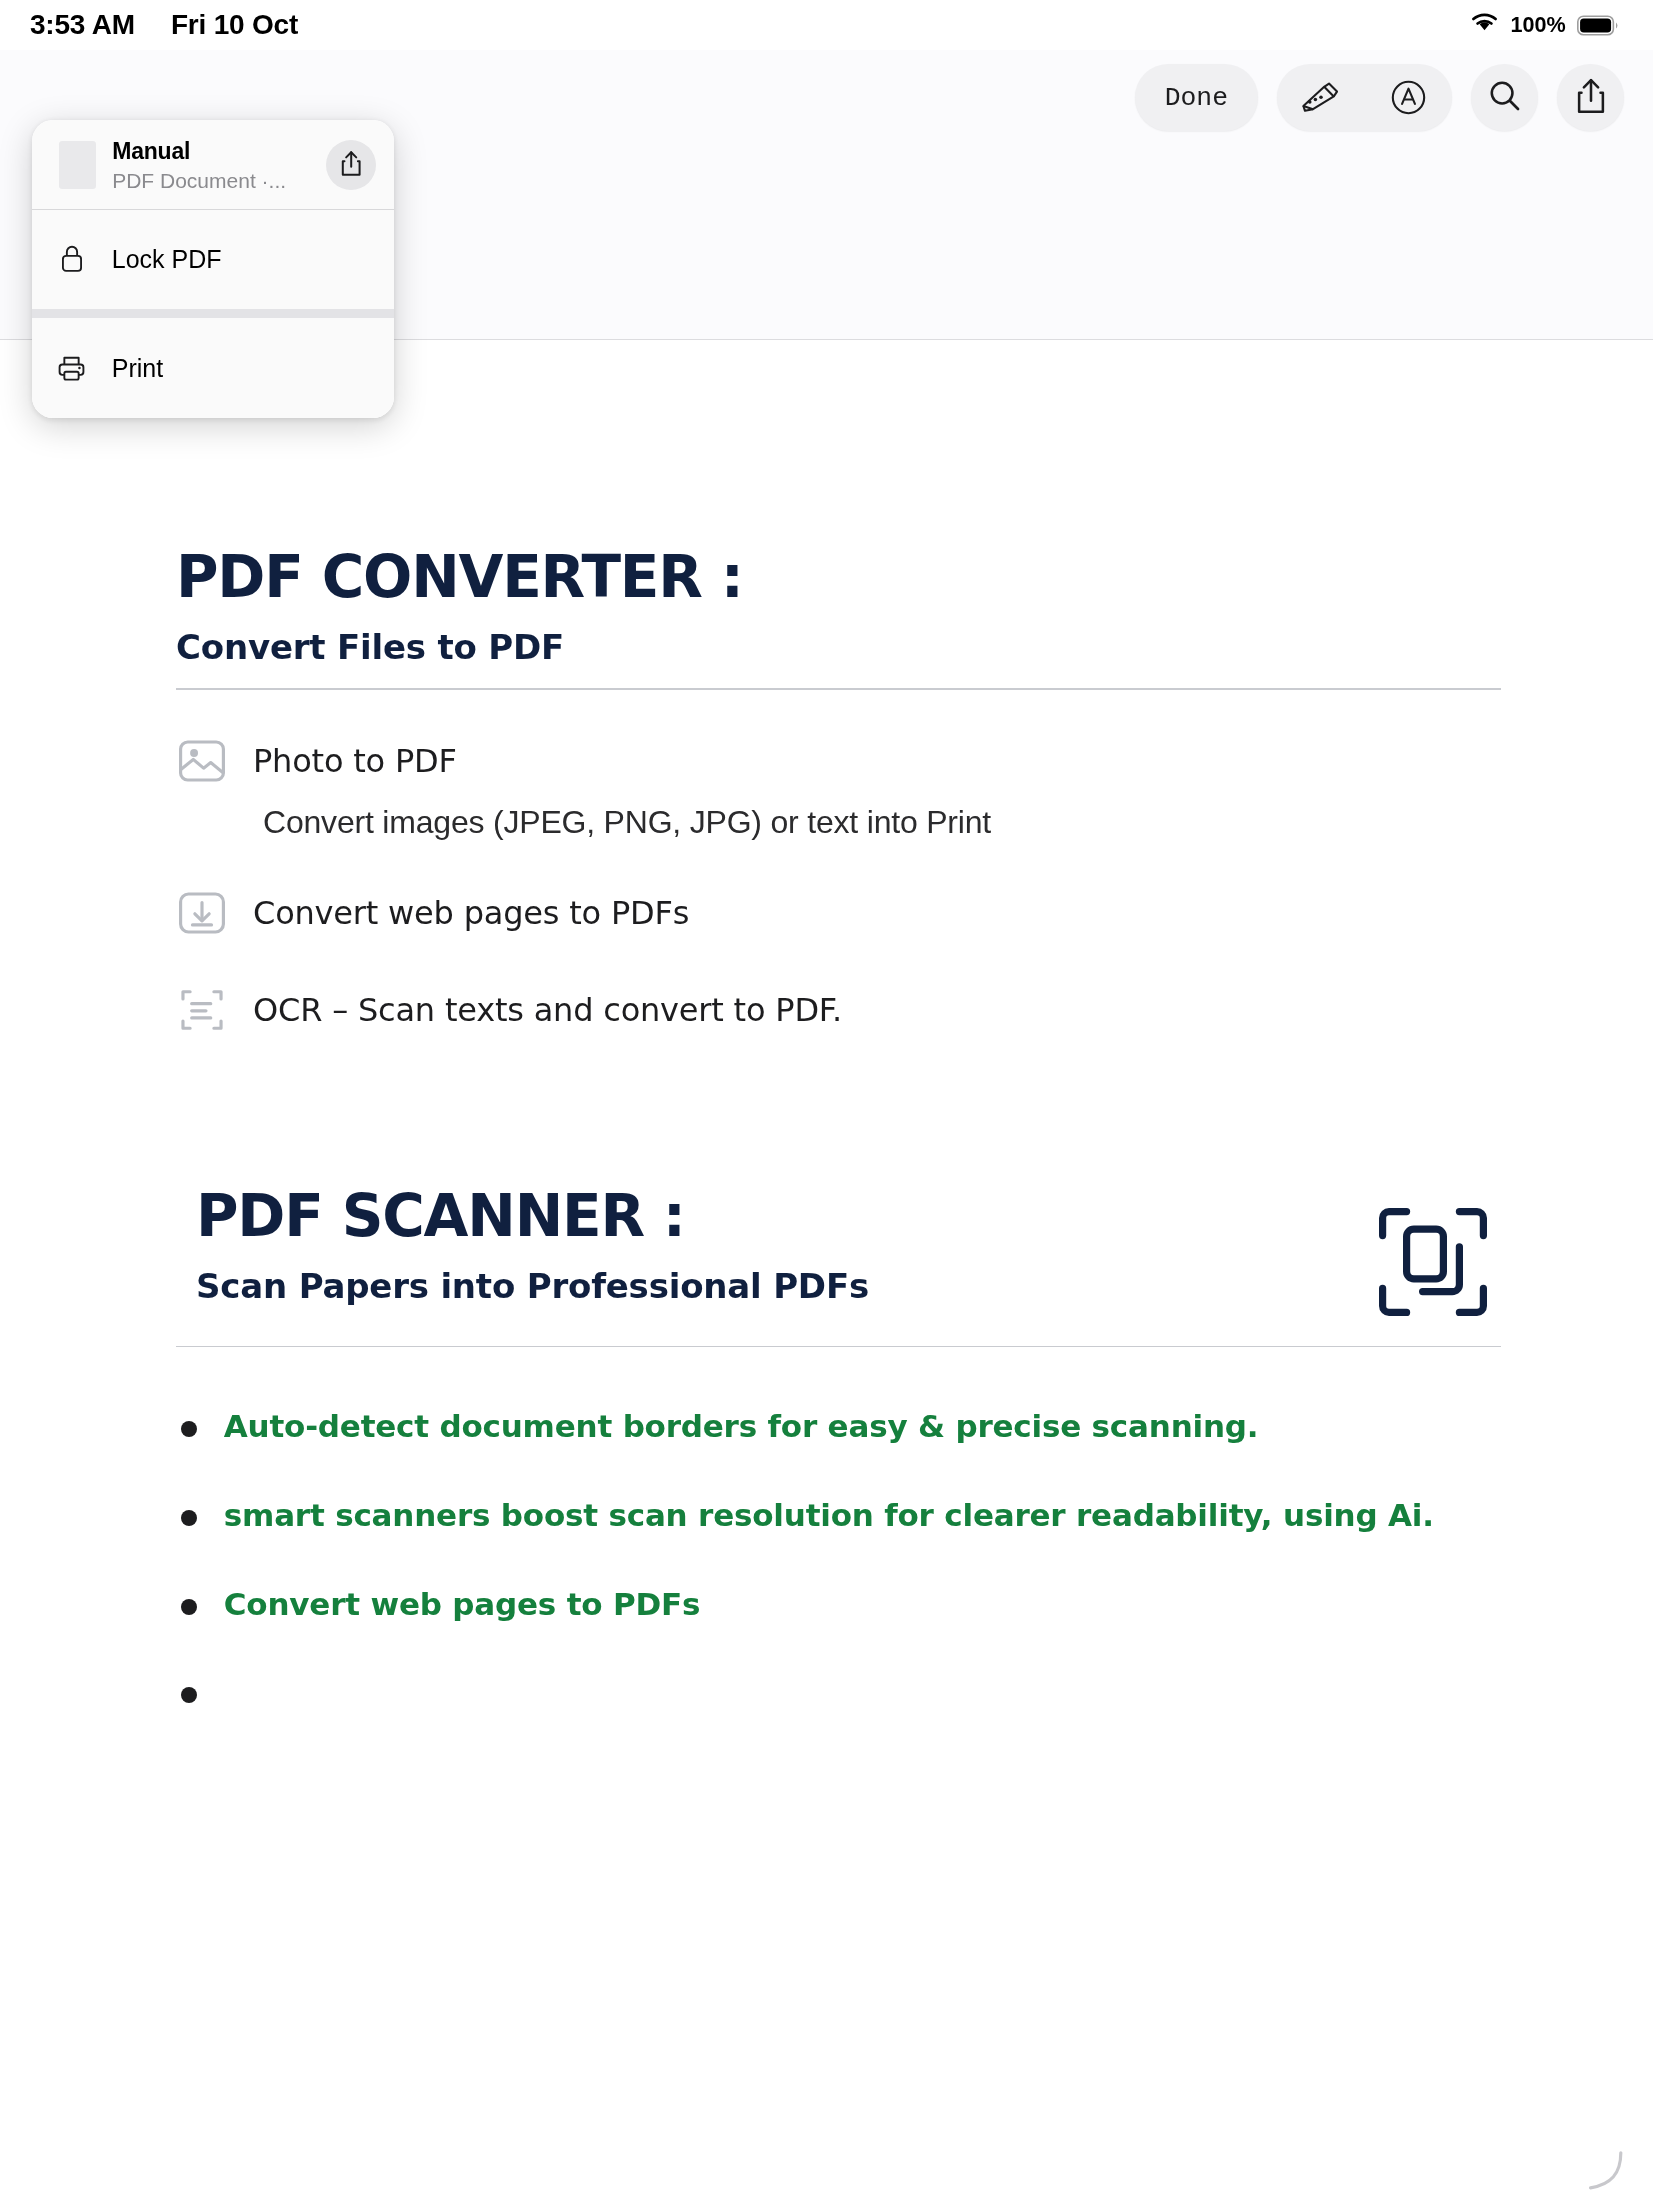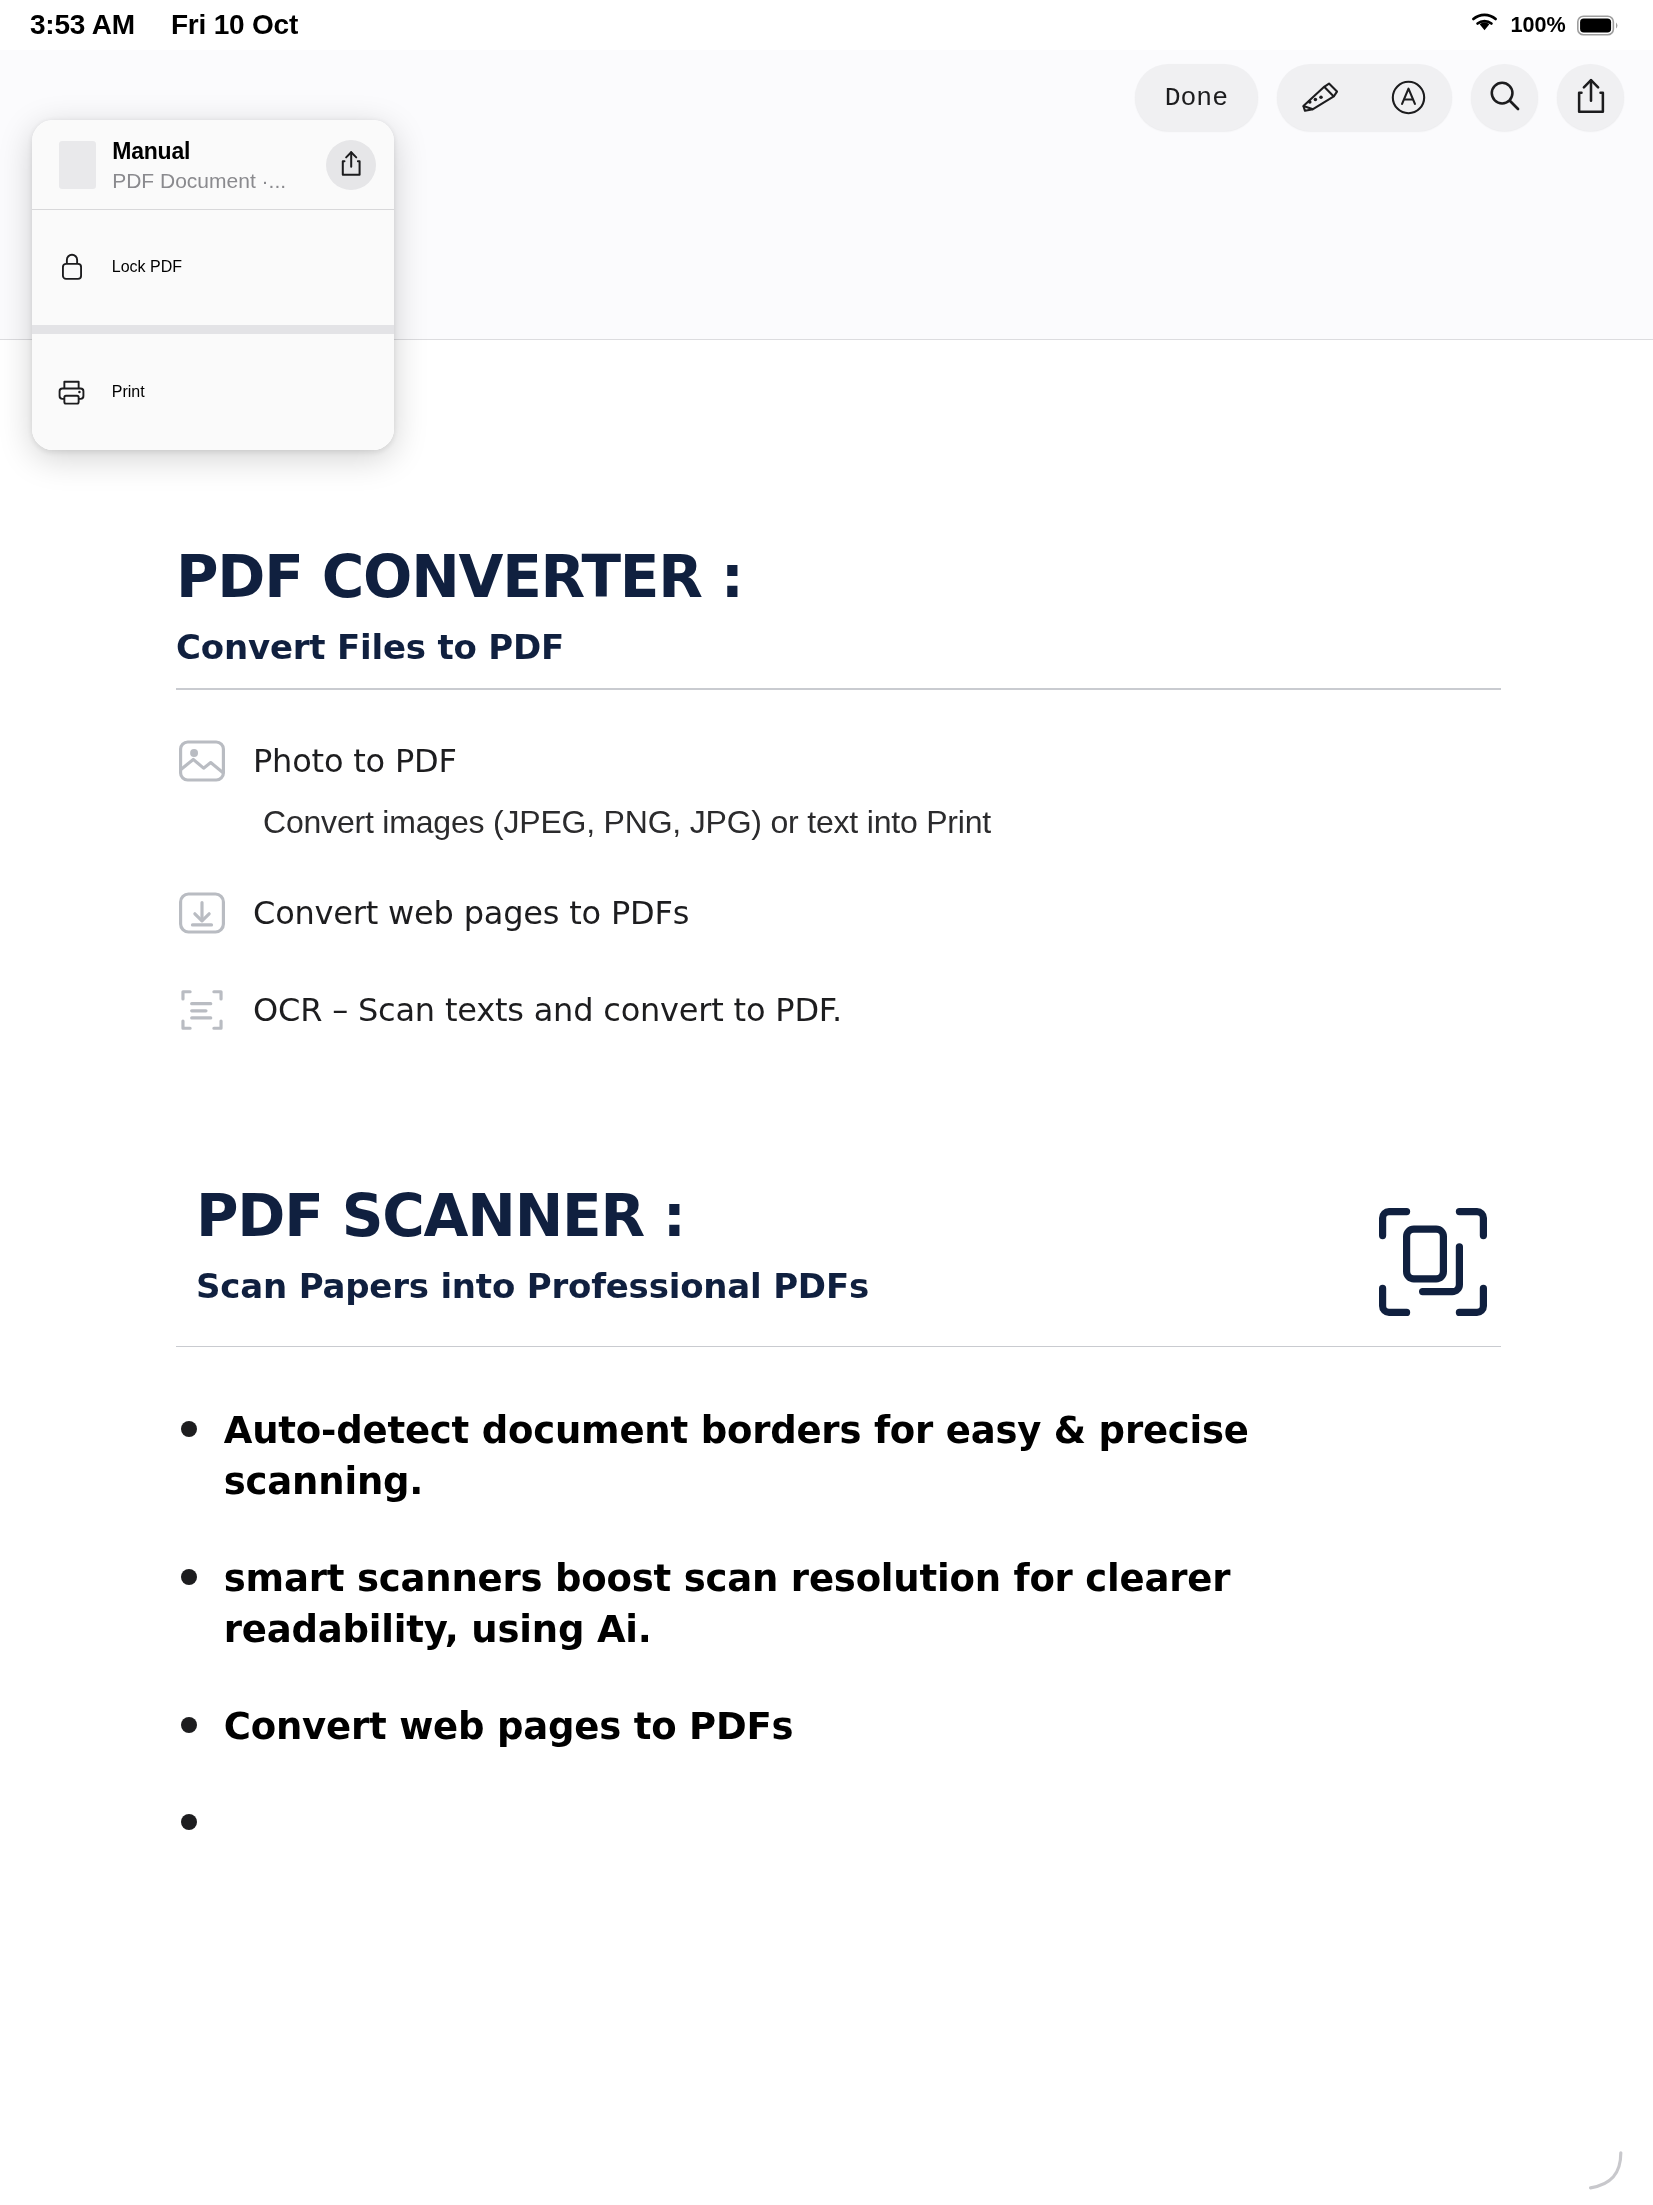--- a/index.html
+++ b/index.html
@@ -114,23 +114,23 @@
     background: #e6e6e8;
     display: flex; align-items: center; justify-content: center;
     flex: 0 0 auto;
   }
   .cm-divider { height: 0.8px; background: #d8d8da; margin: 0 0 0 0; }
   .cm-item {
     display: flex;
     align-items: center;
     gap: 22.4px;
     padding: 21px 22.4px 21px 22.4px;
-    font-size: 16px;
+    font-size: 25px;
     color: #000;
-    height: 116px;
+    height: 100px;
   }
   .cm-item .cm-icon { width: 35px; display: flex; justify-content: center; align-items: center; }
   .cm-sep { height: 8.8px; background: #e3e3e6; }
 
   
   .page {
     position: absolute;
     top: 340px; left: 16px;
     width: 1530px;
     height: 1866px;
@@ -208,23 +208,23 @@
   .bullet-dot {
     width: 16px; height: 16px;
     border-radius: 50%;
     background: #1d1d1f;
     flex: 0 0 auto;
     margin-top: 16px;
     margin-left: 4.8px;
   }
   .bullet-text {
     font-family: "DejaVu Sans", sans-serif;
-    font-size: 37px;
+    font-size: 31px;
     font-weight: 700;
-    color: #000000;
+    color: #15803d;
     line-height: 1.38;
     letter-spacing: -0.2px;
     max-width: 1218px;
   }
 
   .home-indicator {
     position: absolute;
     bottom: 14.4px;
     right: 29px;
     width: 43px;

